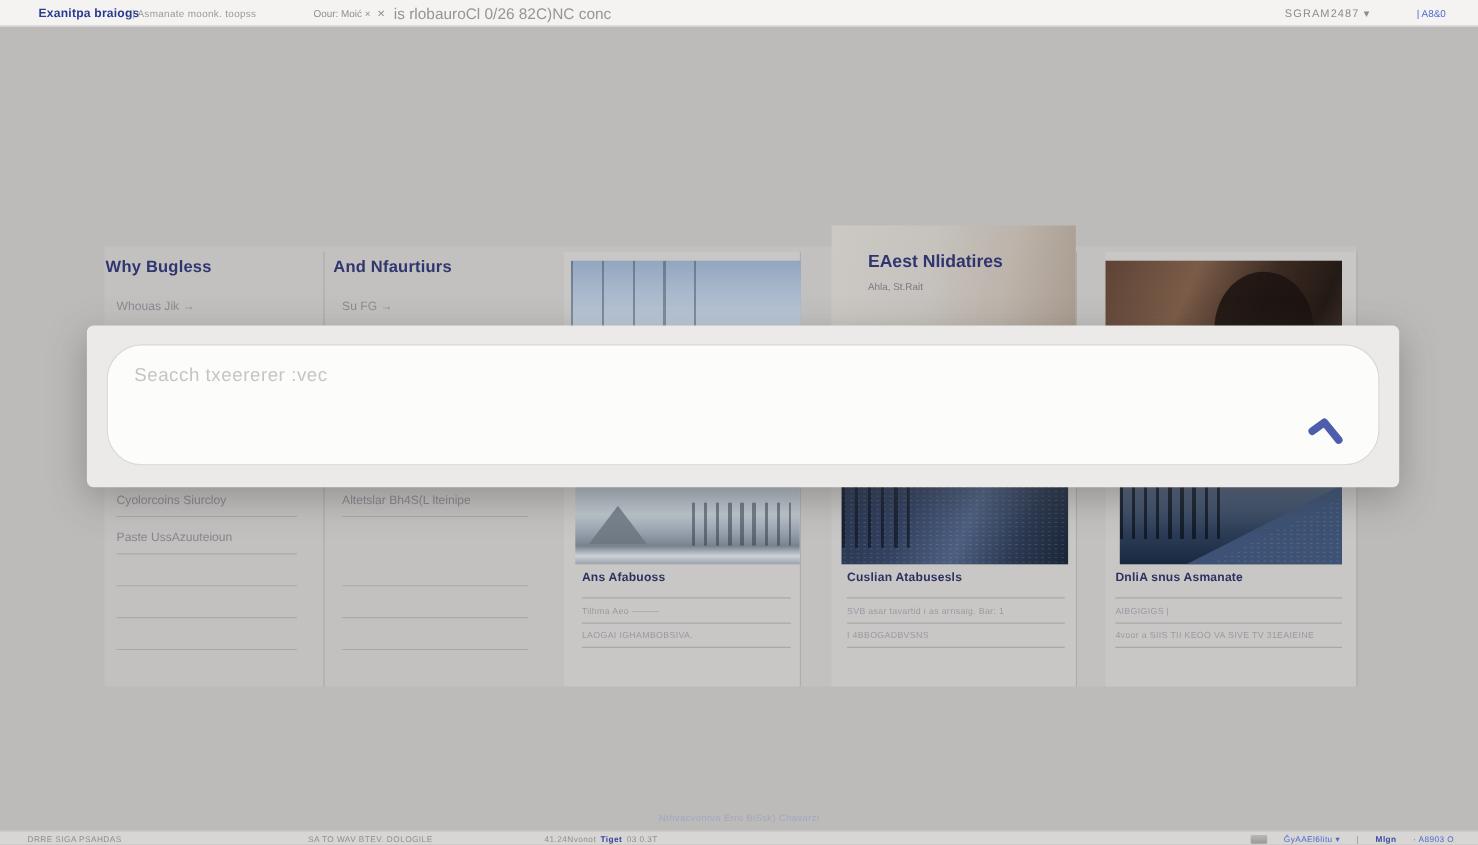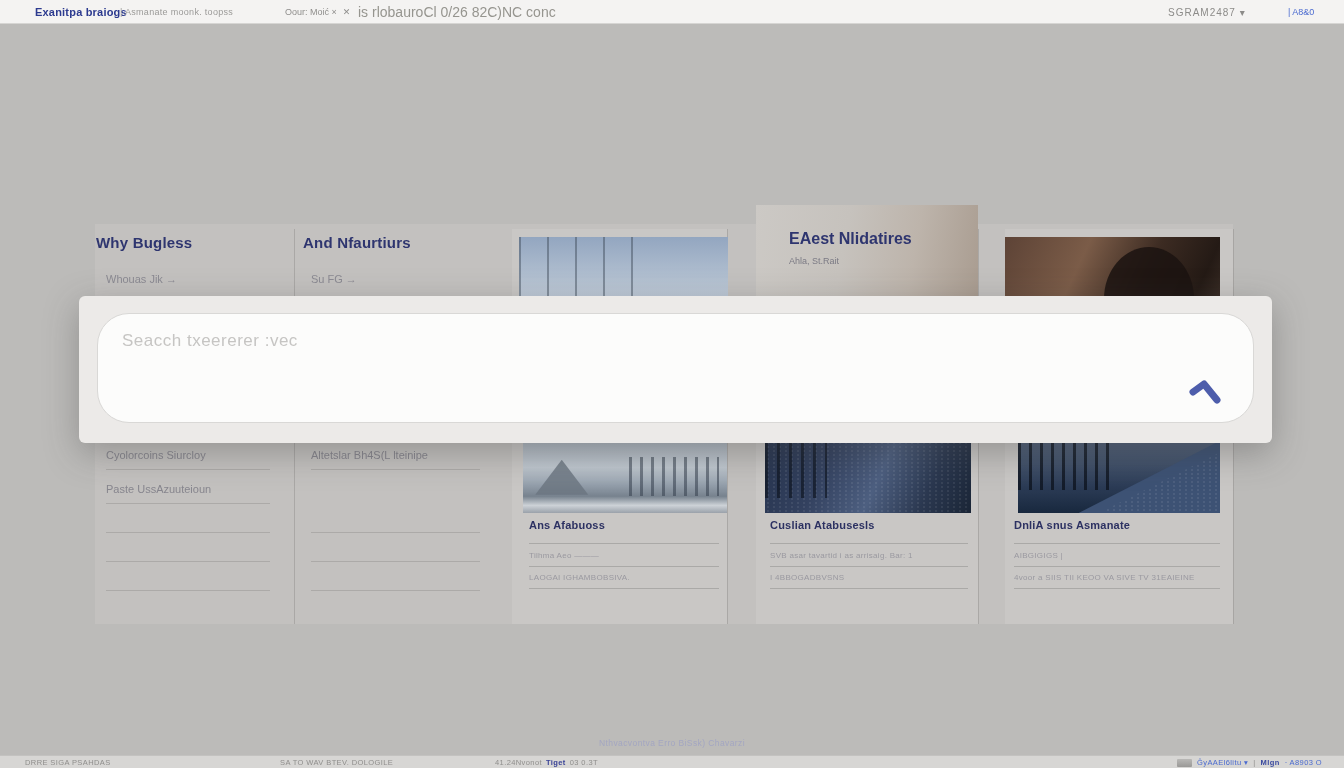--- a/index.html
+++ b/index.html
@@ -83,21 +83,21 @@
 
   
   .bottombar { position:absolute; left:0; top:755px; width:1344px; height:13px;
                background:#d7d6d4; border-top:1px solid #c3c2c0; z-index:40; font-size:7.5px; }
   .bottombar .abs { position:absolute; top:0; height:13px; display:flex; align-items:center;
                     letter-spacing:.4px; color:#8f8e8c; }
   .bb-left { left:25px; }
   .bb-mid { left:280px; }
   .bb-center { left:495px; gap:4px; }
   .bb-center .bold { color:#3a4397; font-weight:bold; }
-  .bb-right { right:22px; gap:5px; }
+  .bb-right { right:22px; gap:15px; }
   .bb-right .blue { color:#4a6ad0; }
   .bb-right .bold { color:#3a4aa0; font-weight:bold; }
   .thumb { width:15px; height:8px; background:linear-gradient(to bottom,#b9b8b6,#9a9997); border-radius:1px; }
 </style>
 </head>
 <body>
 
 <div class="topbar">
   <div class="abs brand">Exanitpa braiogs</div>
   <div class="abs topmenu">| Asmanate     moonk. toopss</div>

